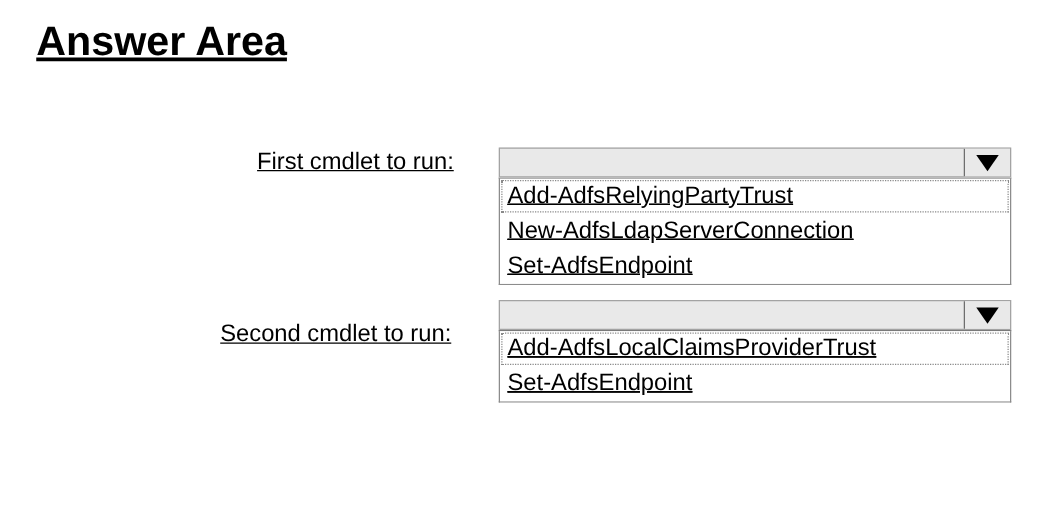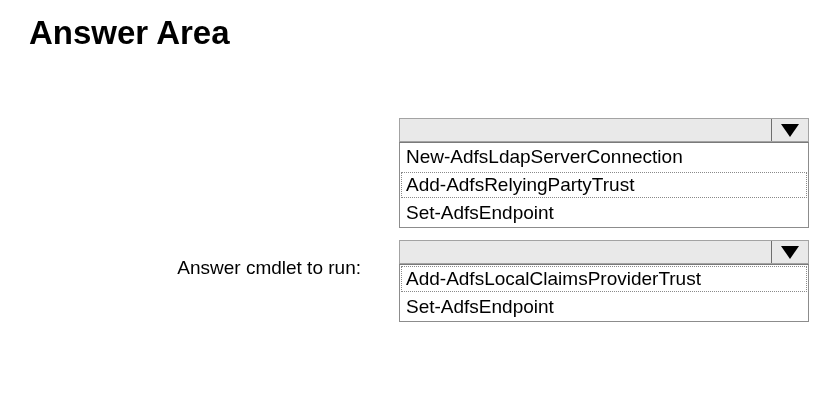--- a/index.html
+++ b/index.html
@@ -1,15 +1,15 @@
 <!DOCTYPE html>
 <html><head>
 <meta charset="utf-8">
 <style>
-  * { margin: 0; padding: 0; box-sizing: border-box; }
+  * { margin: 0; padding: 0; box-sizing: border-box; text-decoration: underline; }
   html, body { background: #ffffff; }
   body {
     font-family: "Liberation Sans", "DejaVu Sans", sans-serif;
     color: #000000;
   }
   .canvas {
     position: relative;
     width: 840px;
     height: 416px;
     background: #ffffff;
@@ -98,36 +98,37 @@
     outline-offset: -2px;
   }
 </style>
 </head>
 <body>
 
 <div class="canvas">
 
   <div class="page-title">Answer Area</div>
 
+  <div class="field-label label-1">First cmdlet to run:</div>
 
   <div class="combo combo-1">
     <div class="combo-head">
       <span class="combo-value"></span>
       <span class="combo-arrow-zone">
         <span class="triangle-down"></span>
       </span>
     </div>
     <div class="combo-list">
+      <div class="combo-option focused">Add-AdfsRelyingPartyTrust</div>
       <div class="combo-option">New-AdfsLdapServerConnection</div>
-      <div class="combo-option focused">Add-AdfsRelyingPartyTrust</div>
       <div class="combo-option">Set-AdfsEndpoint</div>
     </div>
   </div>
 
-  <div class="field-label label-2">Answer cmdlet to run:</div>
+  <div class="field-label label-2">Second cmdlet to run:</div>
 
   <div class="combo combo-2">
     <div class="combo-head">
       <span class="combo-value"></span>
       <span class="combo-arrow-zone">
         <span class="triangle-down"></span>
       </span>
     </div>
     <div class="combo-list">
       <div class="combo-option focused">Add-AdfsLocalClaimsProviderTrust</div>

